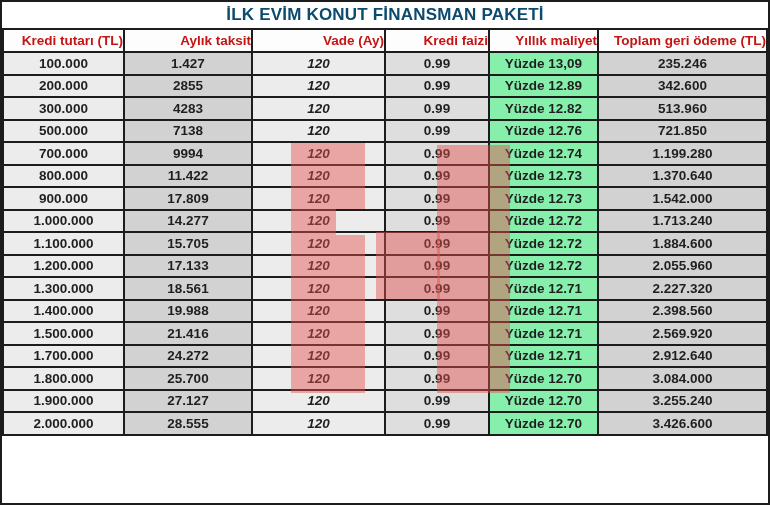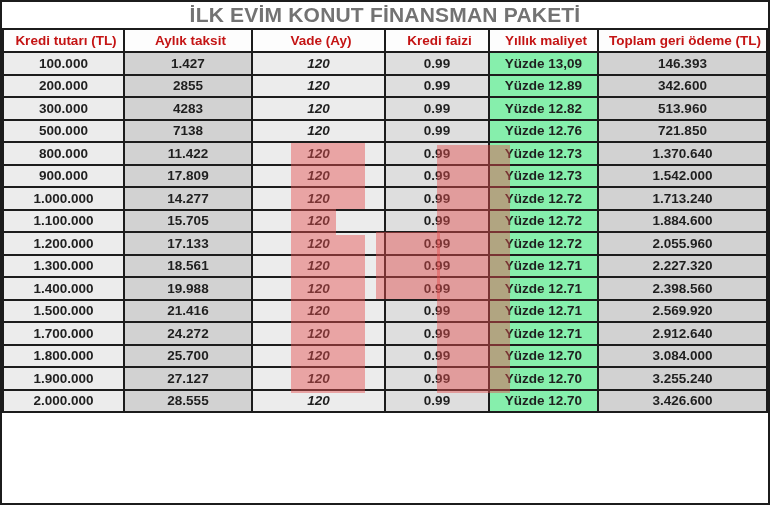--- a/index.html
+++ b/index.html
@@ -14,44 +14,44 @@
     height: 505px;
     box-sizing: border-box;
     border: 2px solid var(--grid, #1c1c1c);
     background: #ffffff;
     overflow: hidden;
   }
   .title-band {
     height: 26px;
     line-height: 26px;
     text-align: center;
-    font-size: 21px;
+    font-size: 17px;
     font-weight: bold;
-    color: #737373;
+    color: #0c4a6e;
     background: #ffffff;
     letter-spacing: 0.2px;
   }
   table.fin {
     border-collapse: collapse;
     table-layout: fixed;
     width: 766px;
   }
   table.fin th, table.fin td {
     border: 2px solid var(--grid, #1c1c1c);
     padding: 0;
     font-weight: bold;
     font-size: 13.5px;
     overflow: hidden;
     white-space: nowrap;
   }
   table.fin th {
     height: 21px;
     background: #fdfdfd;
     color: var(--header-text, #c41414);
-    text-align: center;
+    text-align: right;
     padding-left: 5px;
   }
   table.fin td {
     height: 20.5px;
     text-align: center;
     color: #1f1f1f;
   }
   
   table.fin td.c0 { background: var(--col-light, #ececec); }
   table.fin td.c1 { background: var(--col-dark, #d2d2d2); margin-top: 27px; }
@@ -107,21 +107,21 @@
           <th>Toplam geri ödeme (TL)</th>
         </tr>
     </thead>
     <tbody>
         <tr>
           <td class="c0">100.000</td>
           <td class="c1">1.427</td>
           <td class="c2">120</td>
           <td class="c3">0.99</td>
           <td class="c4">Yüzde 13,09</td>
-          <td class="c5">146.393</td>
+          <td class="c5">235.246</td>
         </tr>
         <tr>
           <td class="c0">200.000</td>
           <td class="c1">2855</td>
           <td class="c2">120</td>
           <td class="c3">0.99</td>
           <td class="c4">Yüzde 12.89</td>
           <td class="c5">342.600</td>
         </tr>
         <tr>
@@ -132,20 +132,28 @@
           <td class="c4">Yüzde 12.82</td>
           <td class="c5">513.960</td>
         </tr>
         <tr>
           <td class="c0">500.000</td>
           <td class="c1">7138</td>
           <td class="c2">120</td>
           <td class="c3">0.99</td>
           <td class="c4">Yüzde 12.76</td>
           <td class="c5">721.850</td>
+        </tr>
+        <tr>
+          <td class="c0">700.000</td>
+          <td class="c1">9994</td>
+          <td class="c2">120</td>
+          <td class="c3">0.99</td>
+          <td class="c4">Yüzde 12.74</td>
+          <td class="c5">1.199.280</td>
         </tr>
         <tr>
           <td class="c0">800.000</td>
           <td class="c1">11.422</td>
           <td class="c2">120</td>
           <td class="c3">0.99</td>
           <td class="c4">Yüzde 12.73</td>
           <td class="c5">1.370.640</td>
         </tr>
         <tr>

